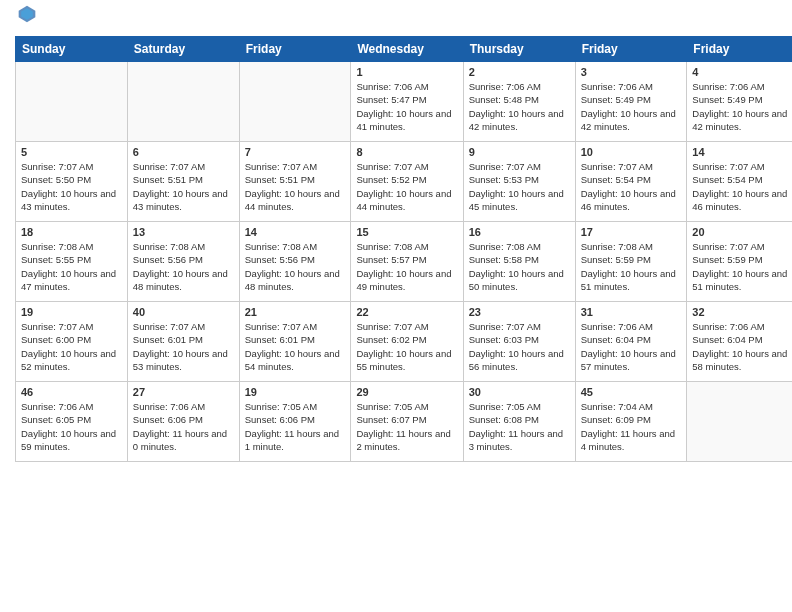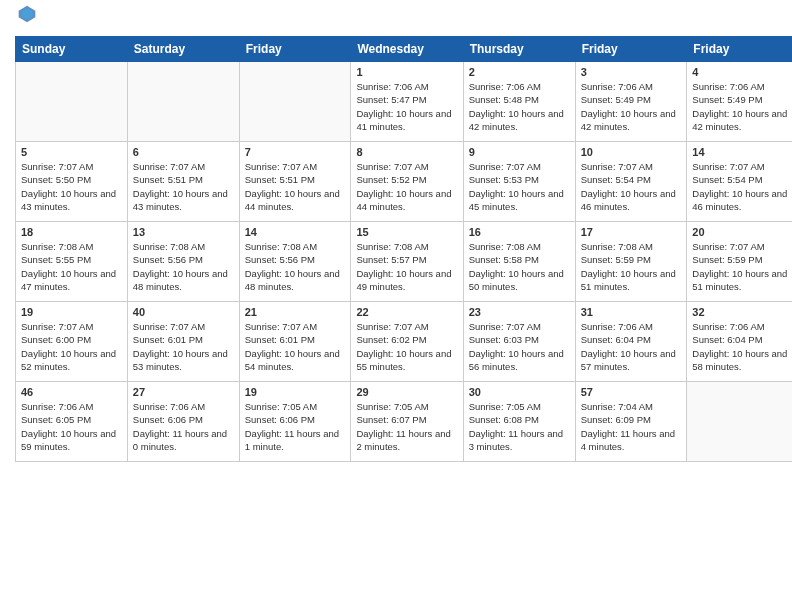--- a/index.html
+++ b/index.html
@@ -206,20 +206,20 @@
           </td>
           <td>
             <span class="day-num">29</span>
             <div class="day-info">Sunrise: 7:05 AM<br>Sunset: 6:07 PM<br>Daylight: 11 hours and 2 minutes.</div>
           </td>
           <td>
             <span class="day-num">30</span>
             <div class="day-info">Sunrise: 7:05 AM<br>Sunset: 6:08 PM<br>Daylight: 11 hours and 3 minutes.</div>
           </td>
           <td>
-            <span class="day-num">57</span>
+            <span class="day-num">45</span>
             <div class="day-info">Sunrise: 7:04 AM<br>Sunset: 6:09 PM<br>Daylight: 11 hours and 4 minutes.</div>
           </td>
           <td class="empty"></td>
         </tr>
       </tbody>
   </table>
 </div>
 
 </body></html>

